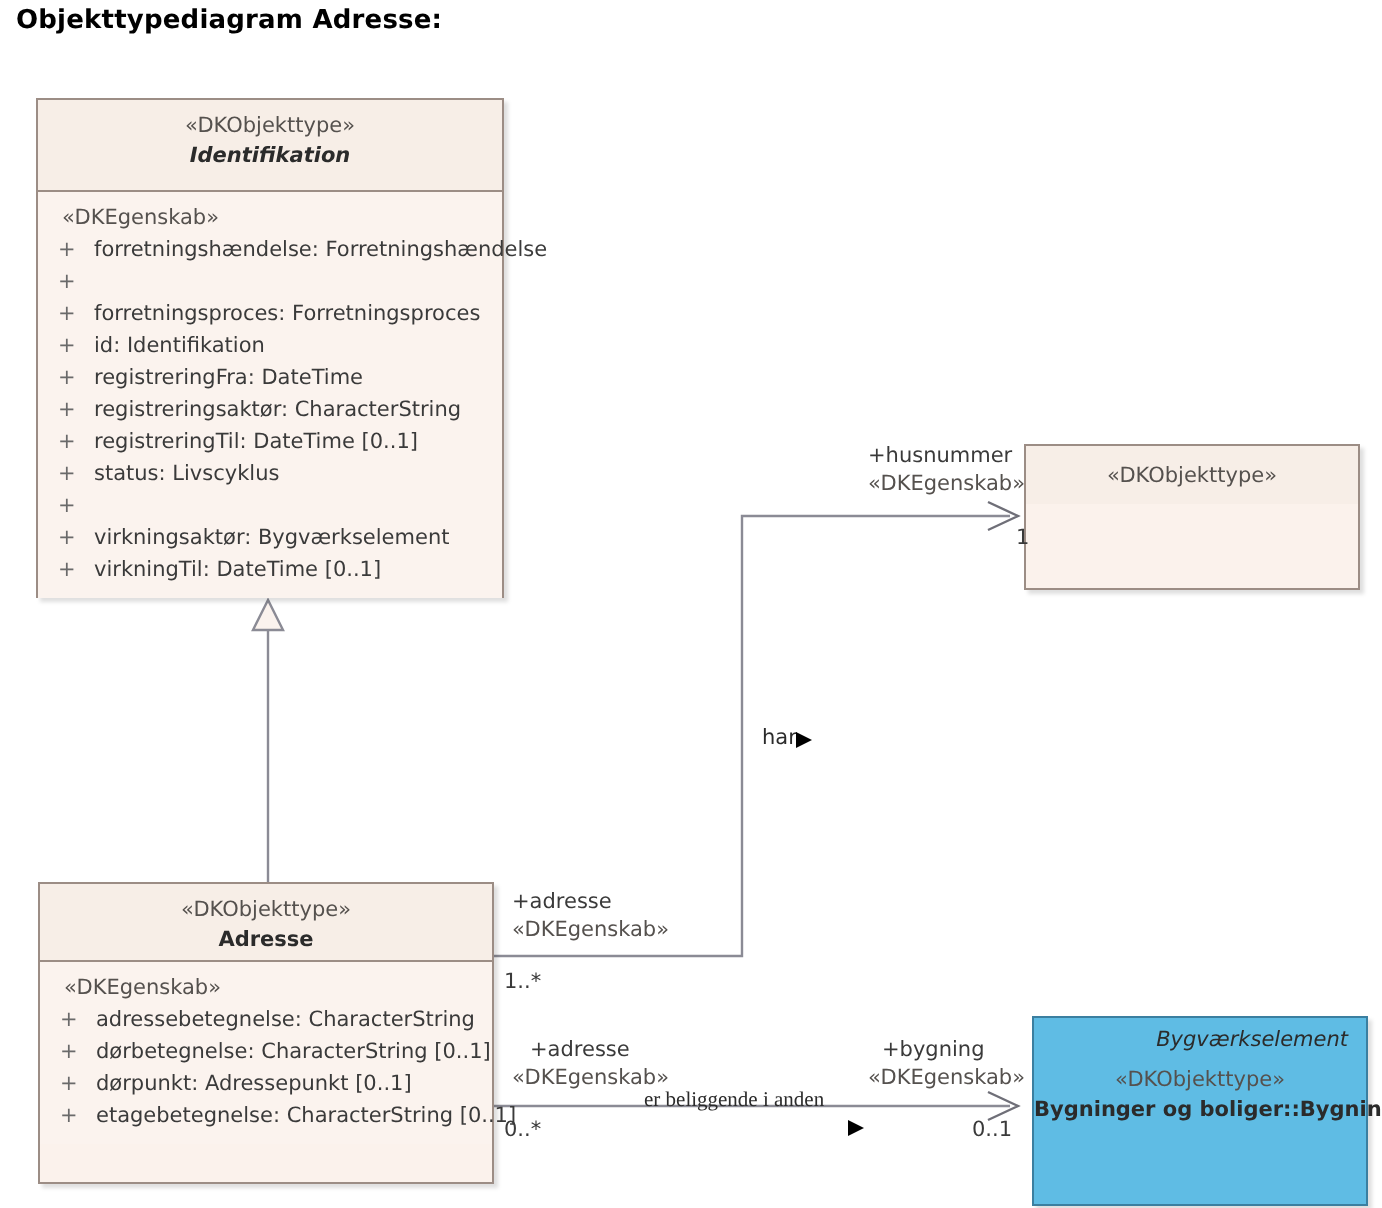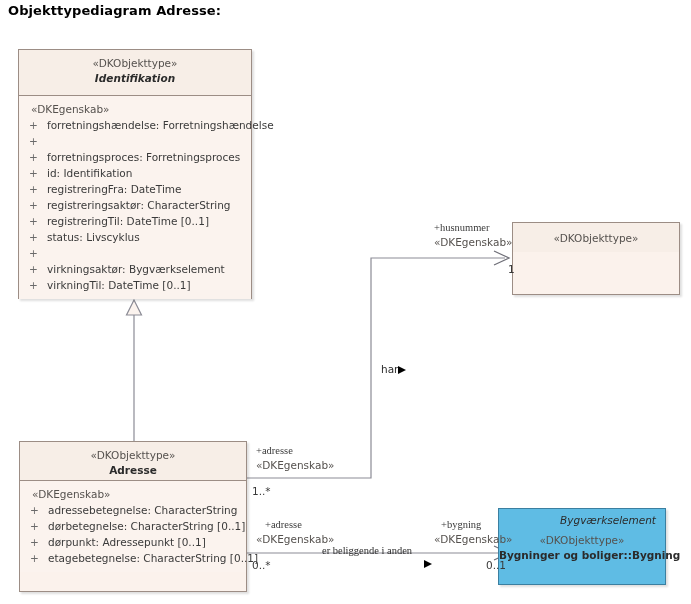--- a/index.html
+++ b/index.html
@@ -117,21 +117,20 @@
   
   .edge-label {
     position: absolute;
     font-size: 10.5px;
     color: #3a3a3a;
     line-height: 14px;
     white-space: nowrap;
   }
   .edge-label.role {
     color: #3a3a3a;
-    font-family: Liberation Serif, serif;
   }
   .edge-label.stereo {
     color: #55514e;
   }
   .edge-label.mult {
     color: #3a3a3a;
   }
   .edge-label.assoc-name {
     color: #2b2b2b;
     text-align: right;
@@ -245,21 +244,21 @@
     </div>
   </div>
 </div>
 
 <div class="uml-class beige" style="left:512px; top:222px; width:168px; height:73px;">
   <div class="cls-head" style="padding-top:8px;">
     <div class="stereotype">«DKObjekttype»</div>
   </div>
 </div>
 
-<div class="uml-class blue" style="left:498px; top:508px; width:168px; height:77px;">
+<div class="uml-class blue" style="left:516px; top:508px; width:168px; height:95px;">
   <div class="cls-head" style="padding-top:4px;">
     <div class="qualifier">Bygværkselement</div>
     <div class="stereotype" style="margin-top:5px;">«DKObjekttype»</div>
     <div class="cls-name">Bygninger og boliger::Bygning</div>
   </div>
 </div>
 
 <div class="edge-label role" style="left:434px; top:221px;">+husnummer</div>
 <div class="edge-label stereo" style="left:434px; top:235px;">«DKEgenskab»</div>
 <div class="edge-label mult" style="left:508px; top:262px;">1</div>

